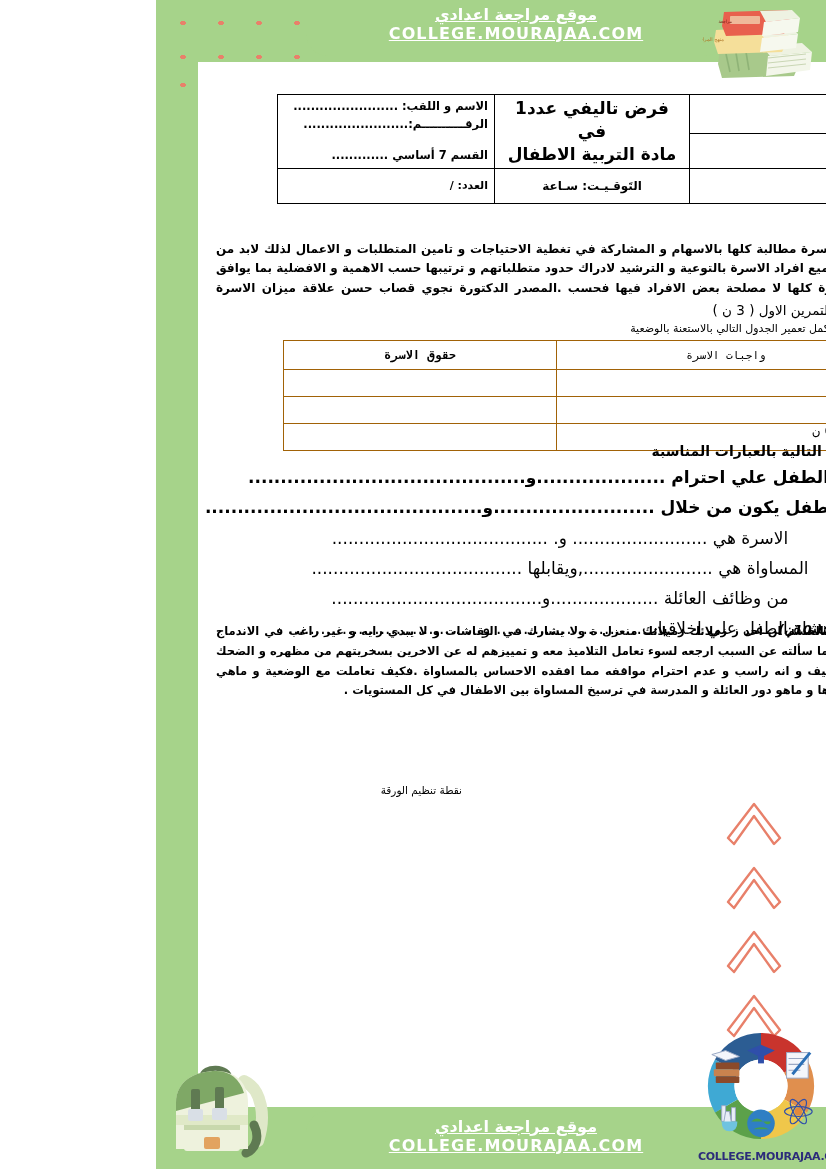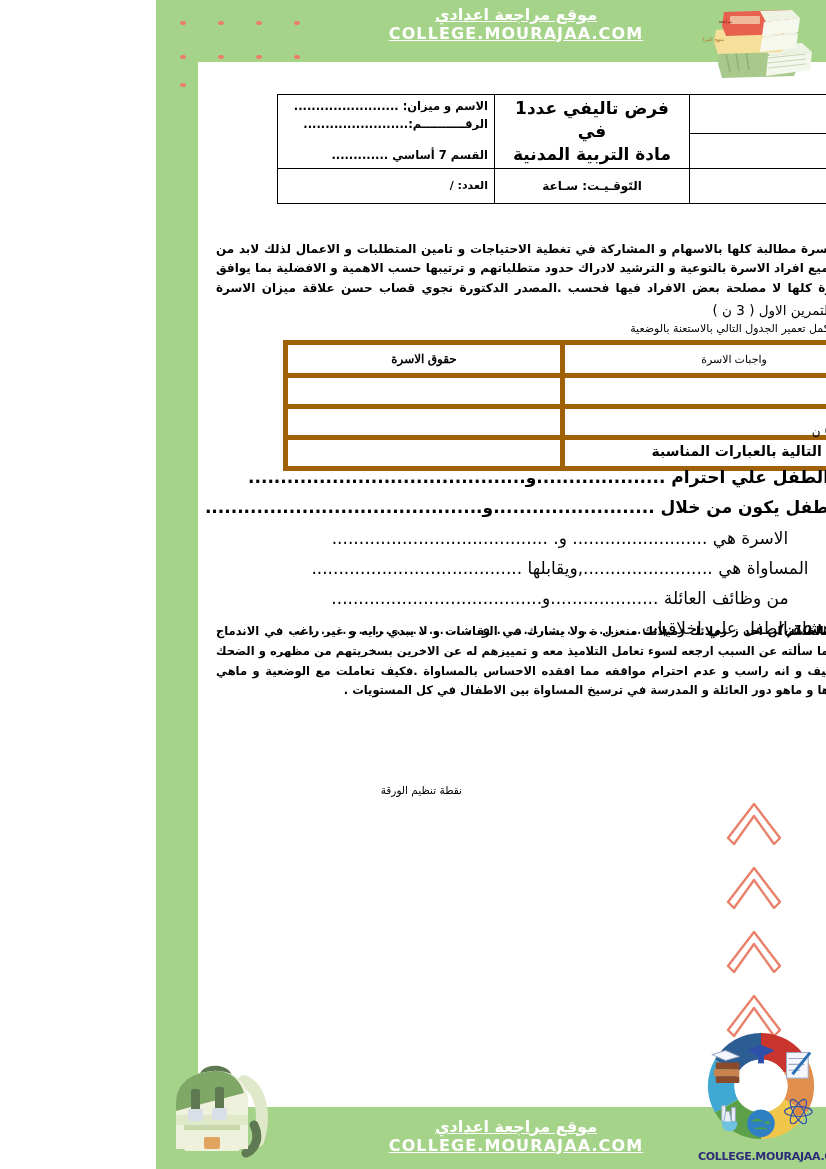--- a/index.html
+++ b/index.html
@@ -120,22 +120,22 @@
     font-family:"DejaVu Sans","Liberation Sans",sans-serif;
     font-size:11px;line-height:1.3;direction:rtl;white-space:nowrap;
   }
 
   
   .ex-table{
     position:absolute;left:85px;top:278px;width:540px;
     border-collapse:collapse;table-layout:fixed;
   }
   .ex-table th,.ex-table td{
-    border:5px solid #a16207;
-    font-family:Liberation Sans, sans-serif;
+    border:1px solid #a16207;
+    font-family:Liberation Mono, monospace;
   }
   .ex-table th{
     height:26px;font-size:12px;font-weight:bold;text-align:center;
   }
   .ex-table th.light{font-weight:normal;font-size:11px;padding-left:34px;}
   .ex-table td{height:24px;}
 
   
   .ex2-title{
     position:absolute;right:18px;top:362px;
@@ -296,24 +296,24 @@
 
   <div class="content" style="position:absolute;left:42px;top:62px;width:724px;height:1045px;">
 
     <table class="info-table">
       <tbody>
           <tr>
         <td class="c-blank" rowspan="1">&nbsp;</td>
         <td class="c-title" rowspan="2">
           <div>فرض تاليفي عدد1</div>
           <div>في</div>
-          <div>مادة التربية المدنية</div>
+          <div>مادة التربية الاطفال</div>
         </td>
         <td class="c-name" rowspan="2">
-          <div class="dotted">الاسم و ميزان: ........................</div>
+          <div class="dotted">الاسم و اللقب: ........................</div>
           <div class="dotted">الرقـــــــــــم:........................</div>
           <div style="height:14px"></div>
           <div class="dotted">القسم 7 أساسي .............</div>
         </td>
       </tr>
       <tr>
         <td class="c-blank" style="height:30px">&nbsp;</td>
       </tr>
       <tr>
         <td class="c-blank" style="height:30px">&nbsp;</td>

